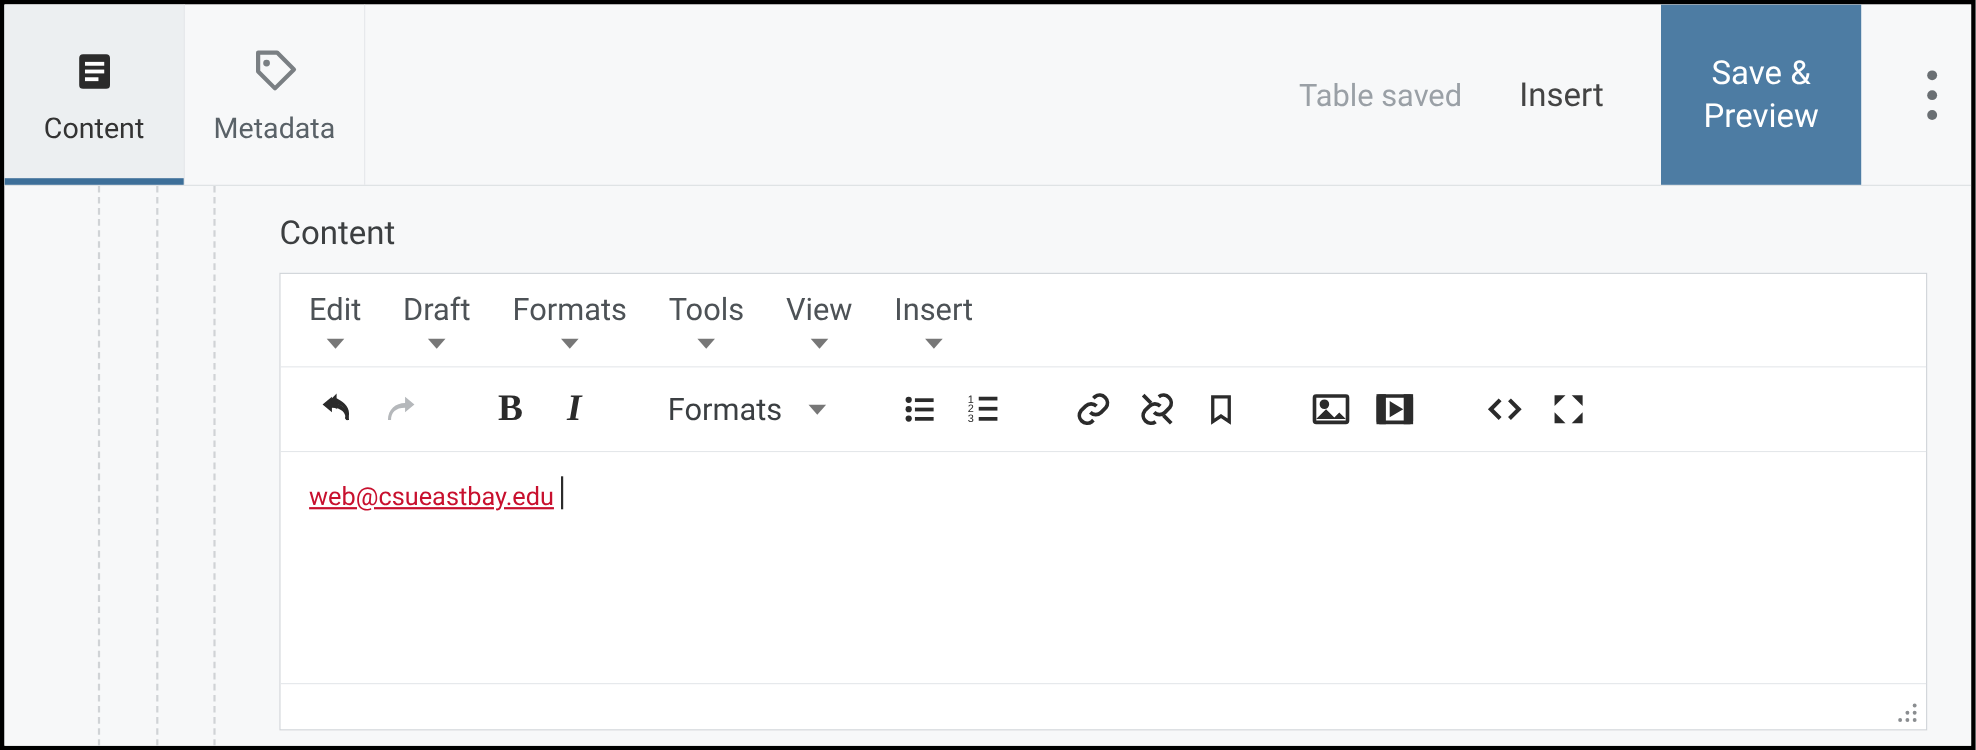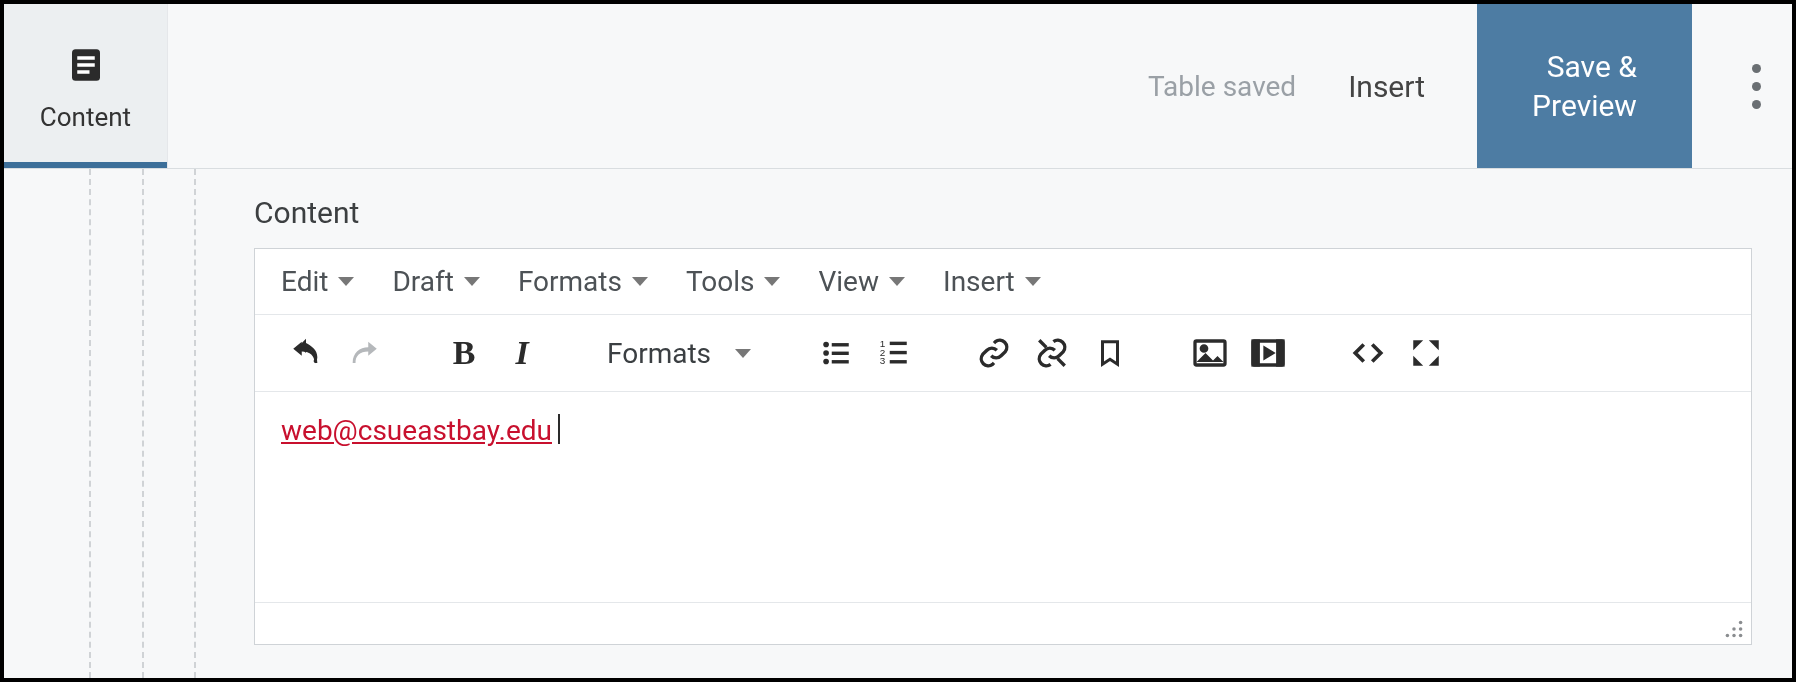--- a/index.html
+++ b/index.html
@@ -68,23 +68,23 @@
     color: #444;
     font-size: 30px;
     cursor: pointer;
     padding: 10px 18px;
   }
   .btn-primary {
     background: #4d7ca3;
     color: #fff;
     font-size: 30px;
     line-height: 1.3;
-    text-align: right;
-    cursor: pointer;
-    width: 215px;
+    text-align: center;
+    cursor: pointer;
+    width: 182px;
     height: 100%;
     display: flex;
     align-items: center;
     justify-content: center;
     white-space: pre-line;
   }
   .kebab {
     width: 60px;
     height: 100%;
     display: flex;
@@ -143,20 +143,21 @@
     padding: 16px 26px;
     border-bottom: 1px solid #e4e7ea;
   }
   .menu-item {
     display: inline-flex;
     align-items: center;
     gap: 10px;
     font-size: 28px;
     color: #4d5256;
     cursor: pointer;
+    flex-direction: column;
   }
   .caret {
     width: 0; height: 0;
     border-left: 8px solid transparent;
     border-right: 8px solid transparent;
     border-top: 9px solid #777;
   }
   .toolbar-row {
     display: flex;
     align-items: center;
@@ -180,21 +181,21 @@
     align-items: center;
     gap: 24px;
     font-size: 28px;
     color: #3b3f42;
     padding: 6px 14px;
     cursor: pointer;
   }
   .editor-canvas {
     min-height: 210px;
     padding: 22px 26px;
-    font-size: 28px;
+    font-size: 23px;
     position: relative;
   }
   .editor-canvas a {
     color: #c8102e;
     text-decoration: underline;
   }
   .text-cursor {
     display: inline-block;
     width: 2px; height: 30px;
     background: #2b2b2b;
@@ -222,20 +223,29 @@
     <span class="icon-wrap">
       <svg width="42" height="42" viewBox="0 0 24 24">
           <rect x="4" y="3" width="16" height="18" rx="2" fill="#2b2b2b"></rect>
           <rect x="7" y="7" width="10" height="2" fill="#fff"></rect>
           <rect x="7" y="11" width="10" height="2" fill="#fff"></rect>
           <rect x="7" y="15" width="7" height="2" fill="#fff"></rect>
         </svg>
     </span>
     <span>Content</span>
   </div>
+  <div class="tab">
+    <span class="icon-wrap">
+      <svg width="46" height="46" viewBox="0 0 24 24">
+          <path d="M21 11 L13 3 H4 V12 L12 20 Z" fill="none" stroke="#7a7f83" stroke-width="2" stroke-linejoin="round"></path>
+          <circle cx="8" cy="8" r="1.6" fill="#7a7f83"></circle>
+        </svg>
+    </span>
+    <span>Metadata</span>
+  </div>
   <div class="topbar-spacer"></div>
   <div class="topbar-right">
     <span class="status-text">Table saved</span>
     <span class="btn-plain">Insert</span>
     <div class="btn-primary">Save &amp;
 Preview</div>
     <div class="kebab">
       <span>
           <i></i>
           <i></i>

